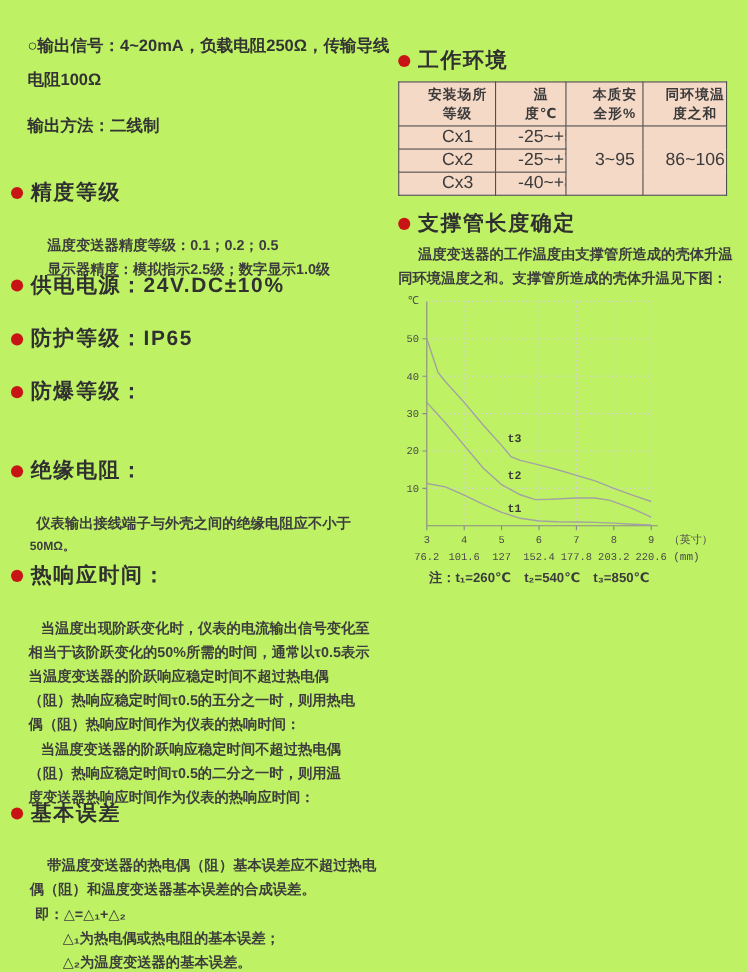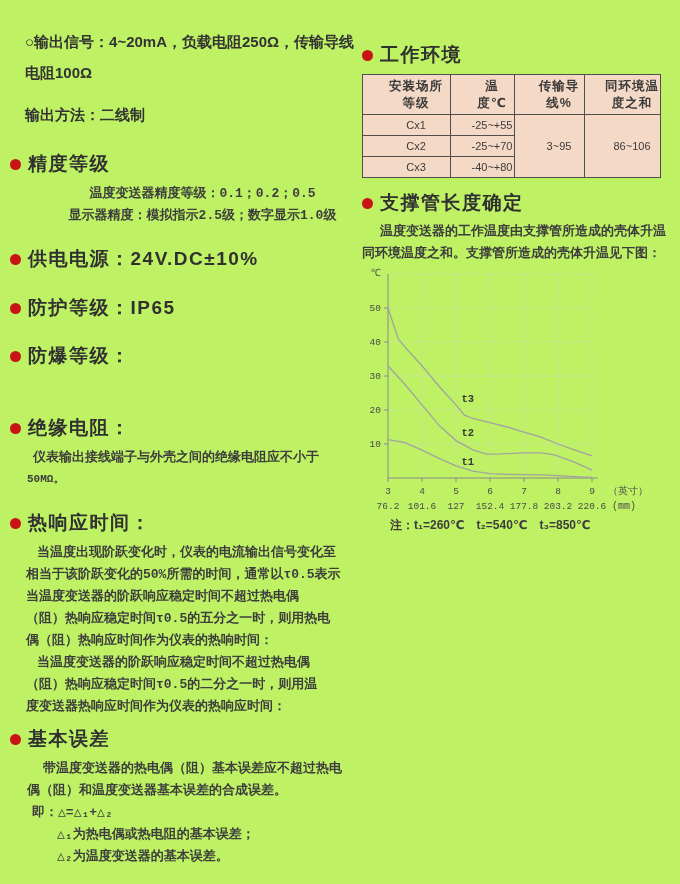--- a/index.html
+++ b/index.html
@@ -10,36 +10,36 @@
   .right-col{left:362px;width:312px;}
   .block{position:absolute;left:0;width:100%;}
   .line{white-space:nowrap;}
   .lg{font-size:15px;font-weight:bold;line-height:31px;color:#333;}
   .head-row{display:flex;align-items:center;}
   .bullet{width:11px;height:11px;border-radius:50%;background:#c81414;display:inline-block;
           margin-right:7px;flex:0 0 auto;}
   .head{font-size:19px;font-weight:bold;letter-spacing:1.5px;color:#303030;white-space:nowrap;}
   .body13{font-size:13px;font-weight:bold;line-height:22px;color:#3d3d3d;}
   .body11{font-size:11px;font-weight:bold;line-height:20px;color:#3d3d3d;}
-  .mt8{margin-top:6px;font-family:Liberation Mono, monospace;}
+  .mt8{margin-top:24px;}
   .pl18{padding-left:18px;}
   .pl33{padding-left:33px;}
   .pl43{padding-left:43px;}
   .pl23{padding-left:23px;}
   .pl17{padding-left:17px;}
   .pl27{padding-left:27px;}
   .pl16{padding-left:16px;}
   .pl22{padding-left:22px;}
   .pl47{padding-left:47px;}
   
   table.env{border-collapse:collapse;table-layout:fixed;width:298px;background:#f5d9c7;}
   table.env th,table.env td{border:1px solid #4f4f4f;text-align:center;vertical-align:middle;
           color:#3b3b3b;overflow:hidden;padding-left:20px;}
   table.env th{height:37px;font-size:12.5px;font-weight:bold;letter-spacing:1px;}
-  table.env td{height:18px;font-size:11px;font-weight:normal;font-family:"Liberation Sans","DejaVu Sans",sans-serif;margin-top:16px;}
+  table.env td{height:18px;font-size:16px;font-weight:normal;font-family:"Liberation Sans","DejaVu Sans",sans-serif;margin-top:16px;}
   
   .chart-wrap{position:absolute;left:0;top:262px;width:312px;height:252px;}
   .grid{stroke:#d2d2d2;stroke-width:1;stroke-dasharray:1.5 2.6;}
   .axis{stroke:#8a8a8a;stroke-width:1;}
   .tickmark{stroke:#8a8a8a;stroke-width:1;}
   .curve{fill:none;stroke:#a2a2a2;stroke-width:1.3;}
   .ticktext{font:9.5px "Liberation Mono","DejaVu Sans Mono",monospace;fill:#4a4a4a;}
   .unittext{font:10px "Liberation Mono","DejaVu Sans Mono",monospace;fill:#4a4a4a;}
   .serieslabel{font:bold 10.5px "Liberation Mono","DejaVu Sans Mono",monospace;fill:#3a3a3a;}
   .note{font-size:12px;font-weight:bold;color:#3d3d3d;white-space:nowrap;}
@@ -53,21 +53,21 @@
 
     <div class="block" style="top:26px;padding-left:15px;">
       <div class="line lg">○输出信号：4~20mA，负载电阻250Ω，传输导线</div>
       <div class="line lg">电阻100Ω</div>
     </div>
 
     <div class="block" style="top:99px;padding-left:15px;">
       <div class="line lg">输出方法：二线制</div>
     </div>
 
-    <div class="block" style="top:151px;text-align:center;">
+    <div class="block" style="top:162px;">
       <div class="head-row">
         <span class="bullet"></span>
         <span class="head">精度等级</span>
       </div>
       <div class="mt8">
         <div class="line body13 pl33">温度变送器精度等级：0.1；0.2；0.5</div>
         <div class="line body13 pl33">显示器精度：模拟指示2.5级；数字显示1.0级</div>
       </div>
     </div>
 
@@ -150,21 +150,21 @@
         <colgroup>
             <col style="width:88px">
             <col style="width:64px">
             <col style="width:70px">
             <col style="width:76px">
           </colgroup>
         <tbody>
             <tr>
           <th>安装场所等级</th>
           <th>温度℃</th>
-          <th>传输导线%</th>
+          <th>本质安全形%</th>
           <th>同环境温度之和</th>
         </tr>
         <tr>
           <td>Cx1</td>
           <td>-25~+55</td>
           <td rowspan="3">3~95</td>
           <td rowspan="3">86~106</td>
         </tr>
         <tr>
           <td>Cx2</td>

